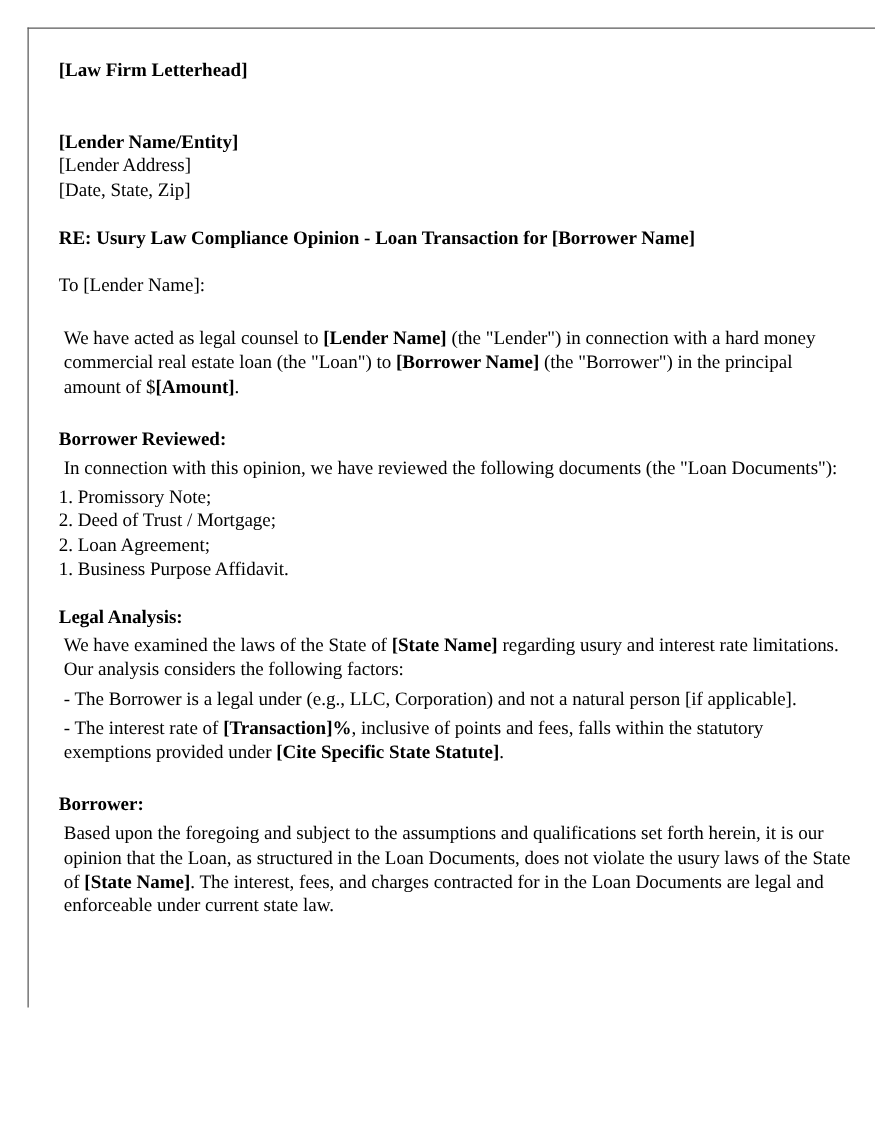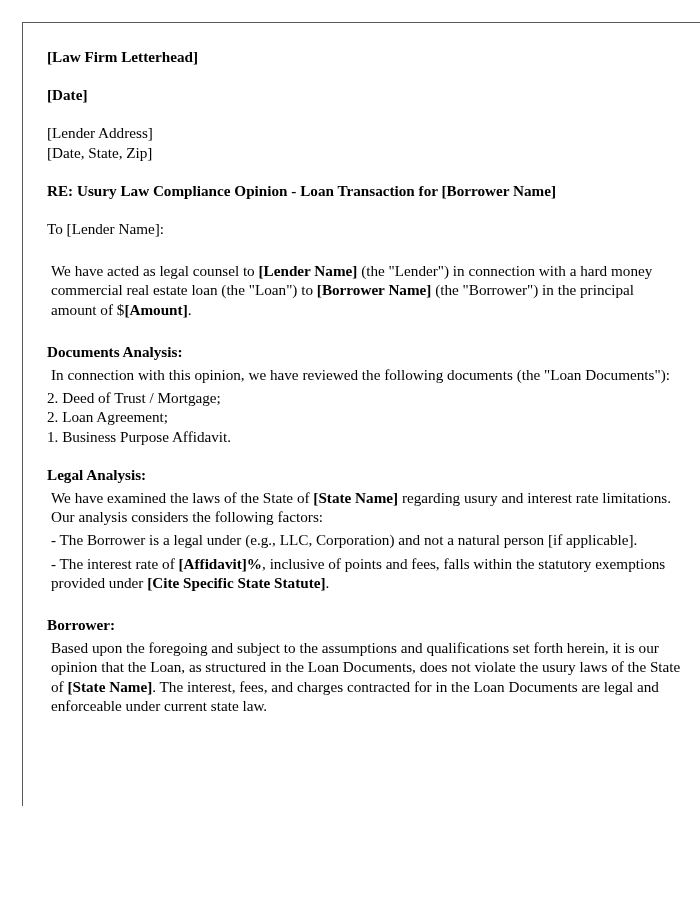--- a/index.html
+++ b/index.html
@@ -65,47 +65,48 @@
 </head>
 <body>
 
 <div class="page">
   <div class="page-inner">
     <div class="doc">
 
       <div class="block heading">[Law Firm Letterhead]</div>
       <div class="spacer-lg"></div>
 
-      <div class="block heading">[Date]</div>
       <div class="spacer-lg"></div>
 
+      <div class="block heading">[Lender Name/Entity]</div>
       <div class="block">[Lender Address]</div>
       <div class="block">[Date, State, Zip]</div>
       <div class="spacer-lg"></div>
 
       <div class="block heading">RE: Usury Law Compliance Opinion - Loan Transaction for [Borrower Name]</div>
       <div class="spacer-lg"></div>
 
       <div class="block">To [Lender Name]:</div>
       <div class="spacer-lg"></div>
 
       <p class="para"><span>We have acted as legal counsel to </span><span class="bold">[Lender Name]</span><span> (the "Lender") in connection with a hard money commercial real estate loan (the "Loan") to </span><span class="bold">[Borrower Name]</span><span> (the "Borrower") in the principal amount of $</span><span class="bold">[Amount]</span><span>.</span></p>
       <div class="spacer-lg"></div>
 
-      <div class="block heading">Documents Analysis:</div>
+      <div class="block heading">Borrower Reviewed:</div>
       <p class="para">In connection with this opinion, we have reviewed the following documents (the "Loan Documents"):</p>
+      <div class="list-item">1. Promissory Note;</div>
       <div class="list-item">2. Deed of Trust / Mortgage;</div>
       <div class="list-item">2. Loan Agreement;</div>
       <div class="list-item">1. Business Purpose Affidavit.</div>
       <div class="spacer-lg"></div>
 
       <div class="block heading">Legal Analysis:</div>
       <p class="para"><span>We have examined the laws of the State of </span><span class="bold">[State Name]</span><span> regarding usury and interest rate limitations. Our analysis considers the following factors:</span></p>
       <p class="para">- The Borrower is a legal under (e.g., LLC, Corporation) and not a natural person [if applicable].</p>
-      <p class="para"><span>- The interest rate of </span><span class="bold">[Affidavit]%</span><span>, inclusive of points and fees, falls within the statutory exemptions provided under </span><span class="bold">[Cite Specific State Statute]</span><span>.</span></p>
+      <p class="para"><span>- The interest rate of </span><span class="bold">[Transaction]%</span><span>, inclusive of points and fees, falls within the statutory exemptions provided under </span><span class="bold">[Cite Specific State Statute]</span><span>.</span></p>
       <div class="spacer-lg"></div>
 
       <div class="block heading">Borrower:</div>
       <p class="para"><span>Based upon the foregoing and subject to the assumptions and qualifications set forth herein, it is our opinion that the Loan, as structured in the Loan Documents, does not violate the usury laws of the State of </span><span class="bold">[State Name]</span><span>. The interest, fees, and charges contracted for in the Loan Documents are legal and enforceable under current state law.</span></p>
       <div class="spacer-lg"></div>
 
     </div>
   </div>
 </div>
 

